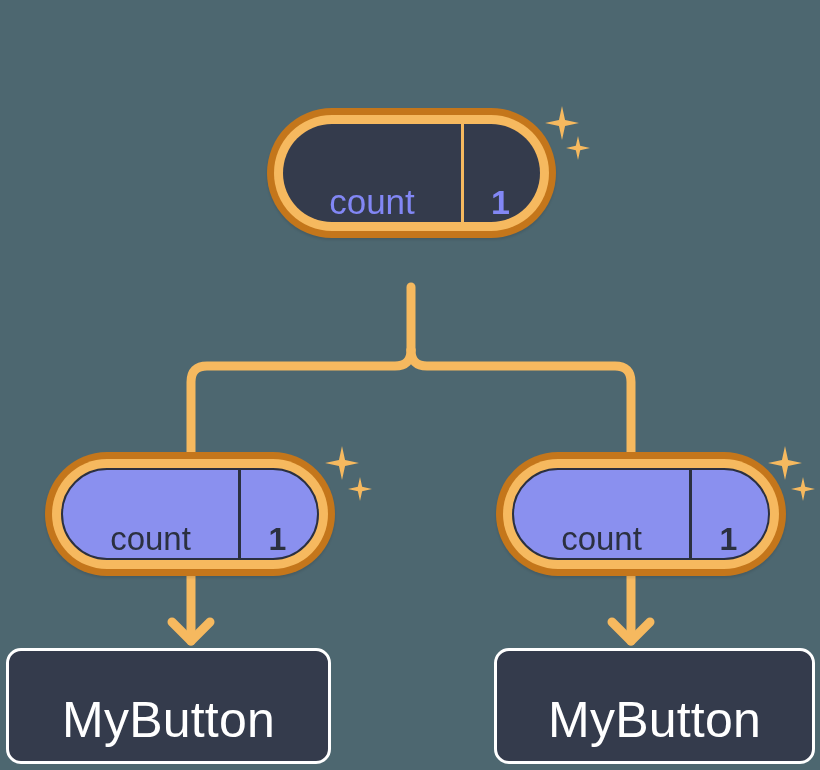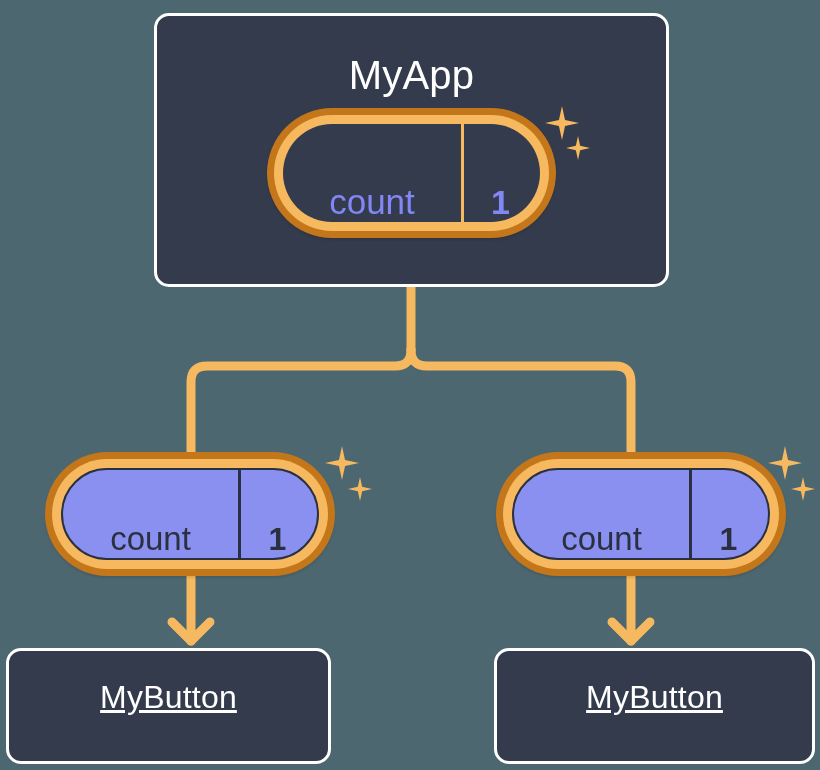--- a/index.html
+++ b/index.html
@@ -62,23 +62,22 @@
     width: 325px;
     height: 116px;
   }
   #card-mybutton-right {
     left: 494px;
     top: 648px;
     width: 321px;
     height: 116px;
   }
   .btn-card .card-title {
-    top: 28px;
-    font-size: 32px;
-    text-decoration: underline;
+    top: 40px;
+    font-size: 50px;
   }
 
   
   .pill {
     position: absolute;
     box-sizing: border-box;
     border-radius: 999px;
     background: #c4761b;            
     padding: 7px;
     filter: drop-shadow(0 2px 1px rgba(0,0,0,0.10));
@@ -191,23 +190,20 @@
       <path d="M 411 350 Q 411 366 427 366 L 615 366 Q 631 366 631 382 L 631 452"></path>
 
       <path d="M 191 576 L 191 641"></path>
       <path d="M 631 576 L 631 641"></path>
 
       <path d="M 172 622 L 191 641 L 210 622"></path>
       <path d="M 612 622 L 631 641 L 650 622"></path>
     </g>
   </svg>
 
-  <div class="card" id="card-myapp">
-    <div class="card-title">MyApp</div>
-  </div>
 
   <div class="pill pill-dark" id="pill-root">
     <div class="pill-mid">
       <div class="pill-body">
         <div class="pill-cell pill-key">count</div>
         <div class="pill-divider"></div>
         <div class="pill-cell pill-val">1</div>
       </div>
     </div>
   </div>

